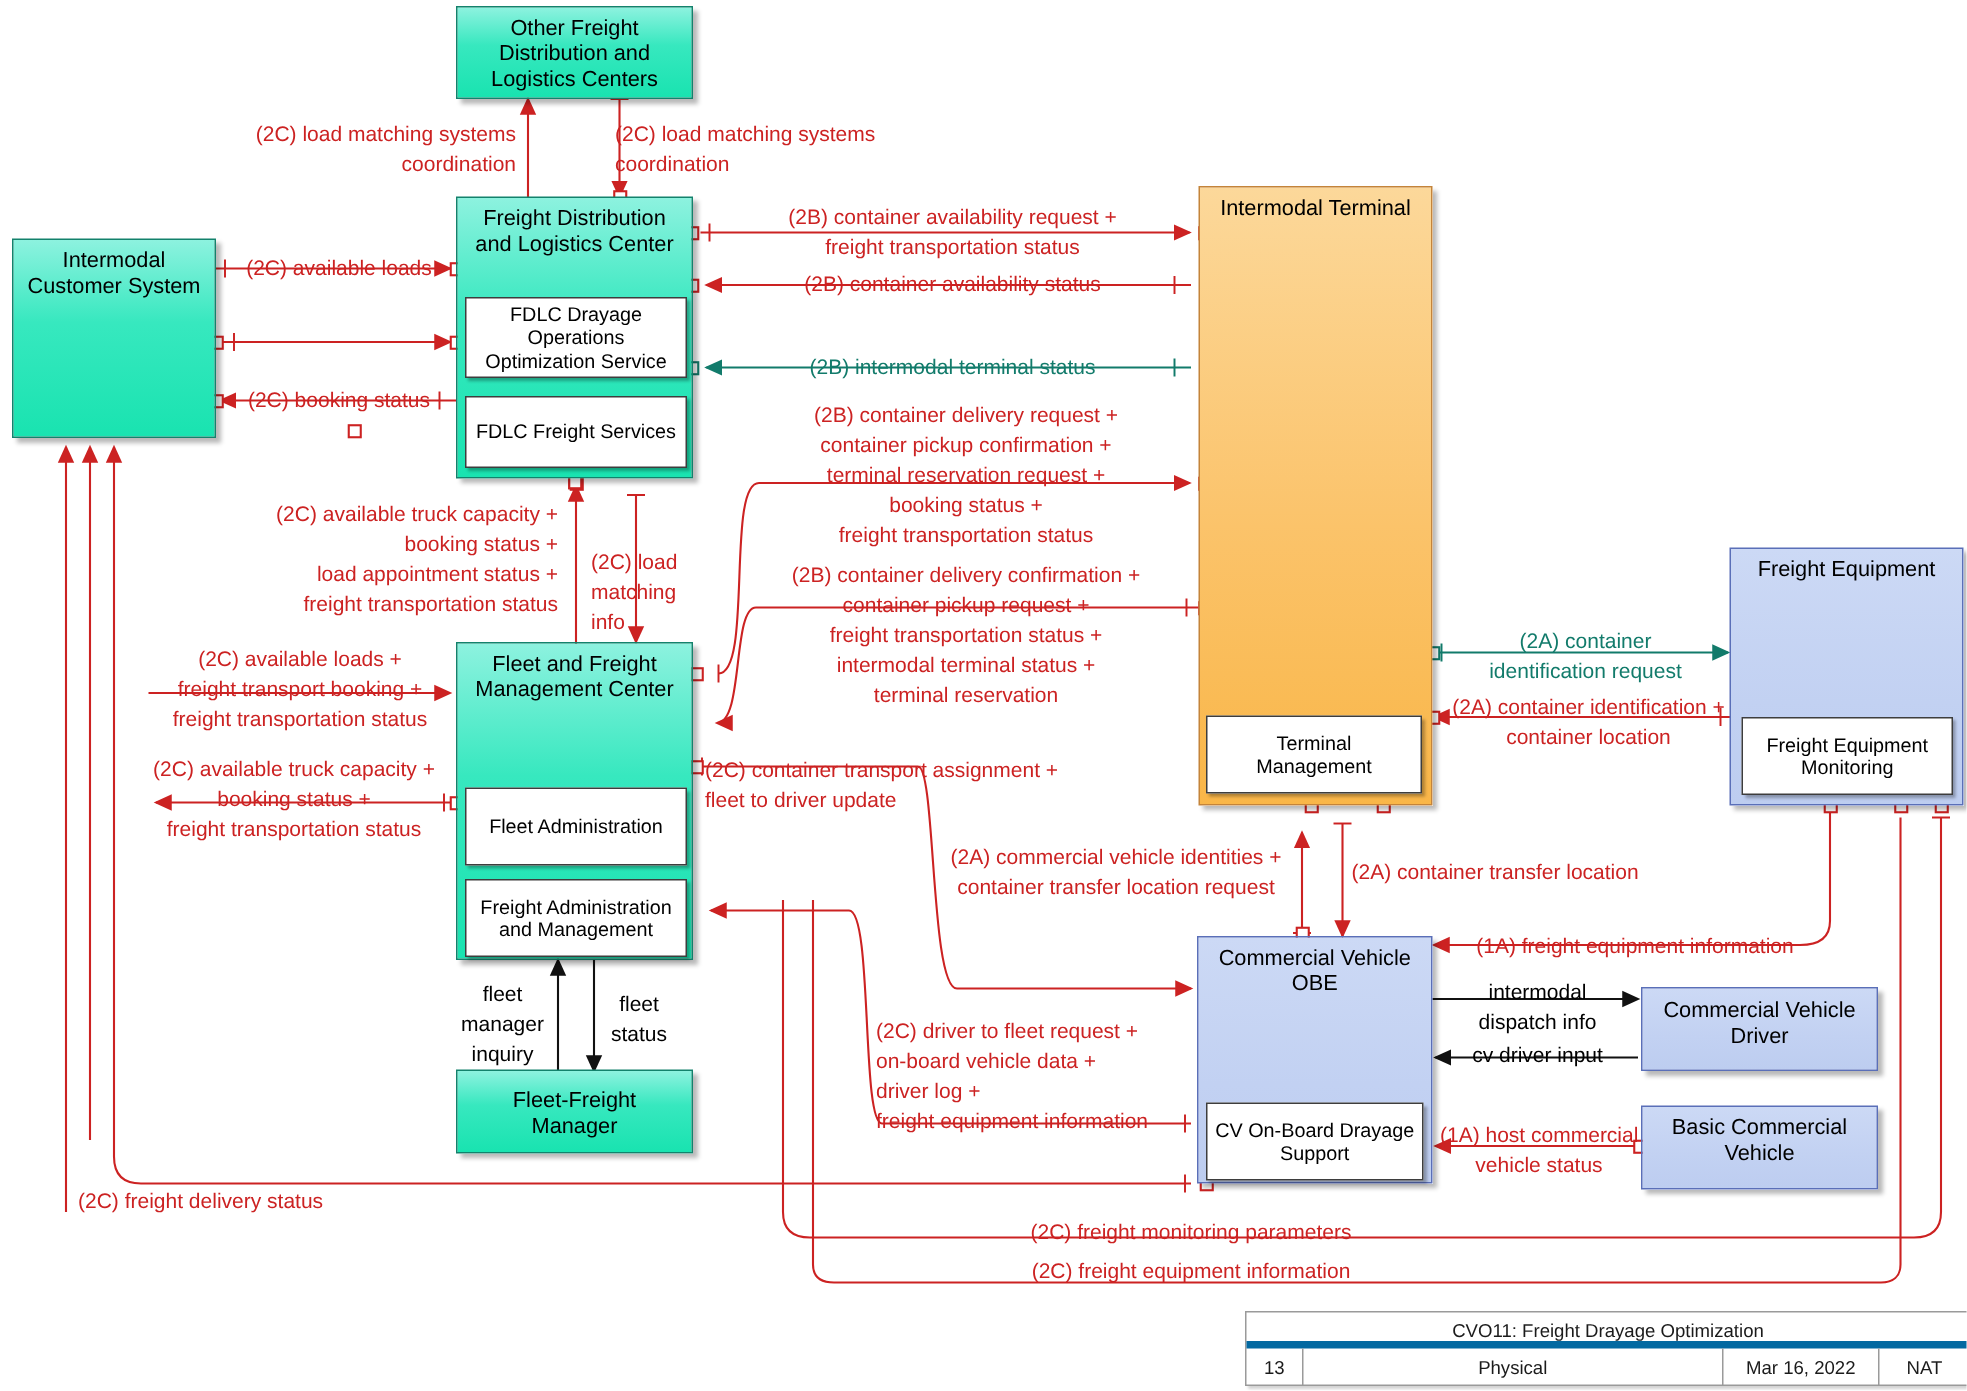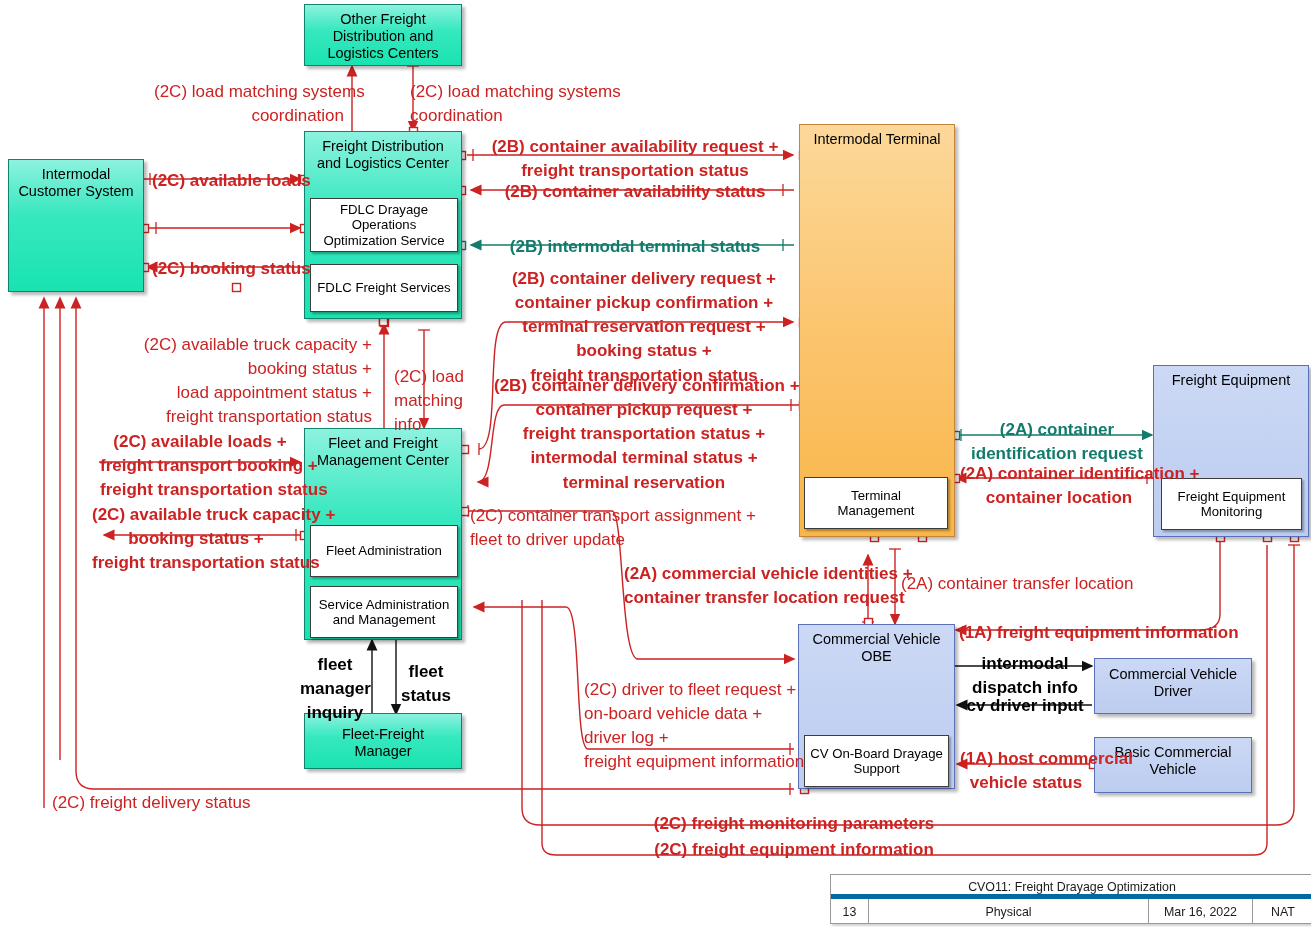--- a/index.html
+++ b/index.html
@@ -51,26 +51,26 @@
     display: flex; align-items: center; justify-content: center;
     text-align: center;
     font-size: 13.2px;
     line-height: 1.16;
     color: #000;
     white-space: pre-line;
     padding: 2px 4px;
   }
   .lbl {
     position: absolute;
-    font-size: 17px;
+    font-size: 14px;
     line-height: 1.42;
     color: #cc2222;
     white-space: pre;
   }
-  .lbl.c { text-align: center; font-weight: bold; }
+  .lbl.c { text-align: center; }
   .lbl.r { text-align: right; }
   .lbl.l { text-align: left; }
   .lbl.black { color: #000; }
   .lbl.green { color: #127b6b; }
 
   
   #legend {
     position:absolute;
     left: 826px; top: 874px;
     width: 484px; height: 50px;
@@ -282,21 +282,21 @@
   </div>
 
   <div class="box teal" style="left:300px; top:428px; width:158px; height:212px;">
     <div class="title">Fleet and Freight
 Management Center</div>
   </div>
   <div class="subbox" style="left:306px; top:525px; width:148px; height:52px;">
     <span>Fleet Administration</span>
   </div>
   <div class="subbox" style="left:306px; top:586px; width:148px; height:52px;">
-    <span>Service Administration
+    <span>Freight Administration
 and Management</span>
   </div>
 
   <div class="box teal" style="left:300px; top:713px; width:158px; height:56px; padding-top:12px;">
     <div class="title">Fleet-Freight
 Manager</div>
 
   </div>
 
   <div class="box blue" style="left:1149px; top:365px; width:156px; height:172px;">

